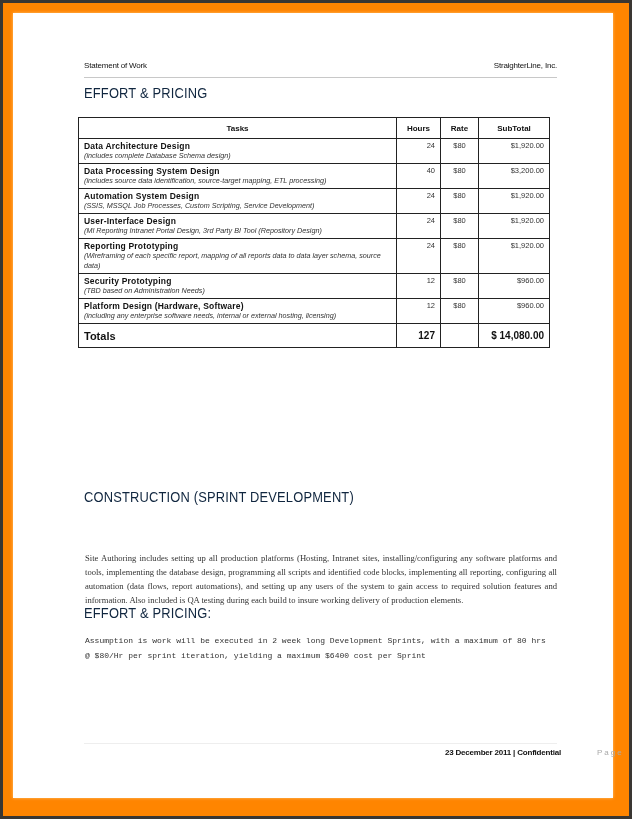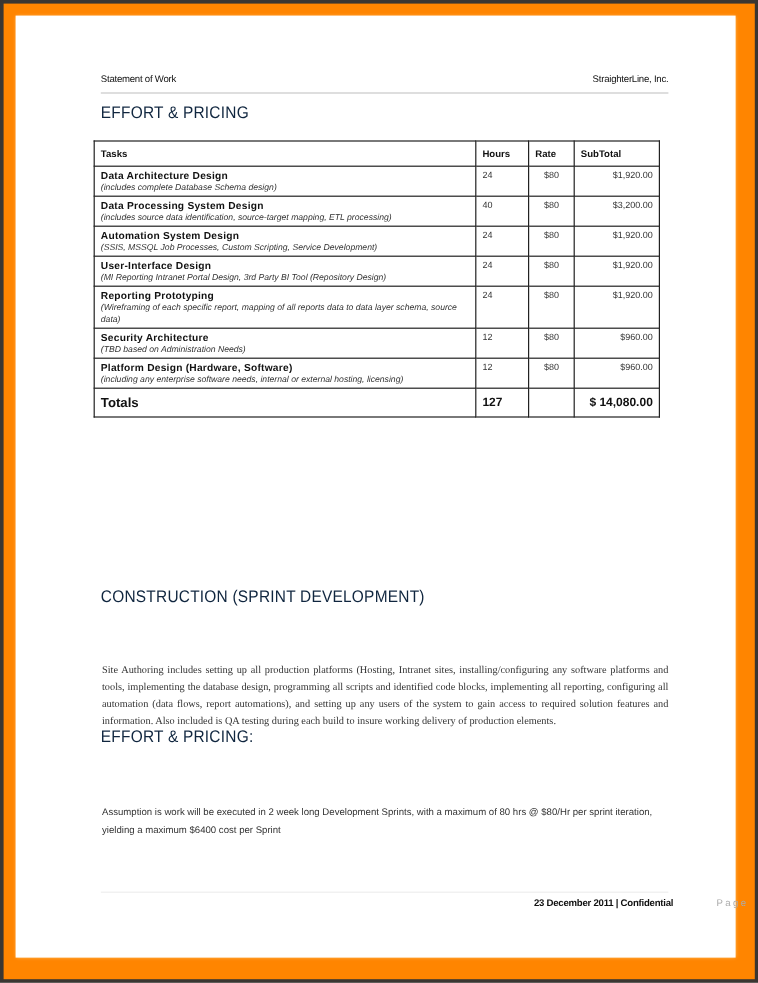--- a/index.html
+++ b/index.html
@@ -37,38 +37,38 @@
   table.tasks {
     position: absolute; left: 65px; top: 104px; width: 472px;
     border-collapse: collapse;
     font-size: 8px; color: #111;
   }
   table.tasks td, table.tasks th {
     border: 1px solid #222;
     padding: 2px 5px;
     vertical-align: top;
   }
-  table.tasks th { font-weight: bold; text-align: left; height: 16px; vertical-align: middle; font-size: 8px; }
-  th.c-hours, td.c-hours { width: 33px; text-align: left; }
+  table.tasks th { font-weight: bold; text-align: center; height: 16px; vertical-align: middle; font-size: 8px; }
+  th.c-hours, td.c-hours { width: 33px; text-align: right; }
   th.c-rate, td.c-rate { width: 27px; text-align: center; }
   th.c-sub, td.c-sub { width: 60px; text-align: right; }
   td.c-hours, td.c-rate, td.c-sub { vertical-align: middle; font-weight: normal; font-size: 7.5px; color: #333; }
   .task-name { font-weight: bold; font-size: 8.5px; color: #111; letter-spacing: 0.2px; }
   .task-desc { font-style: italic; font-size: 7.2px; color: #333; line-height: 10px; }
   tr.totals td { font-weight: bold; font-size: 11px; vertical-align: middle; height: 19px; color: #111; }
   tr.totals td.c-hours, tr.totals td.c-sub { font-size: 10px; color: #111; font-weight: bold; }
 
   .para {
     position: absolute; left: 72px; top: 506px; width: 472px;
     font-family: "Liberation Serif", serif;
     font-size: 8.6px; line-height: 14px; color: #333; text-align: justify; margin-top: 32px;
   }
   .assume {
-    position: absolute; left: 72px; top: 656px; width: 470px;
-    font-size: 8px; line-height: 15px; color: #333;
+    position: absolute; left: 72px; top: 620px; width: 470px;
+    font-size: 8px; line-height: 15px; color: #333; font-family: Liberation Mono, monospace;
   }
   .cost {
     position: absolute; left: 72px; top: 661px; width: 452px;
     display: flex; justify-content: space-between;
     font-size: 10px; font-weight: bold; color: #111;
   }
   .ftr-line {
     position: absolute; left: 71px; top: 730px; width: 473px; height: 1px; background: #eeeeee;
   }
   .ftr {
@@ -141,21 +141,21 @@
           <td>
             <div class="task-name">Reporting Prototyping</div>
             <div class="task-desc">(Wireframing of each specific report, mapping of all reports data to data layer schema, source data)</div>
           </td>
           <td class="c-hours">24</td>
           <td class="c-rate">$80</td>
           <td class="c-sub">$1,920.00</td>
         </tr>
         <tr>
           <td>
-            <div class="task-name">Security Architecture</div>
+            <div class="task-name">Security Prototyping</div>
             <div class="task-desc">(TBD based on Administration Needs)</div>
           </td>
           <td class="c-hours">12</td>
           <td class="c-rate">$80</td>
           <td class="c-sub">$960.00</td>
         </tr>
         <tr>
           <td>
             <div class="task-name">Platform Design (Hardware, Software)</div>
             <div class="task-desc">(including any enterprise software needs, internal or external hosting, licensing)</div>

